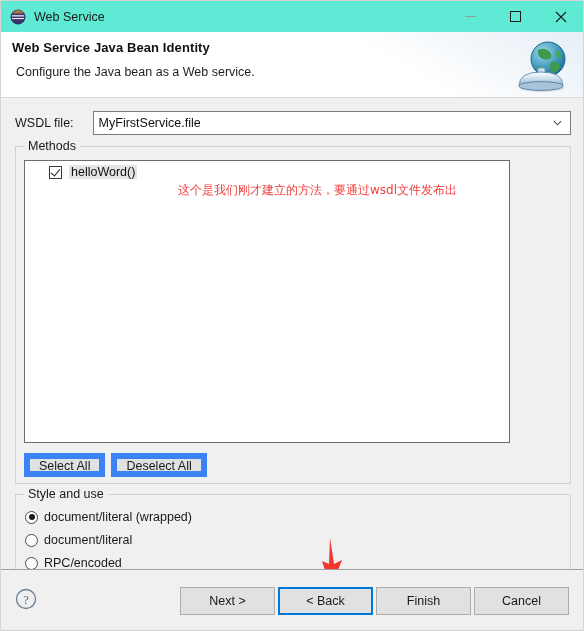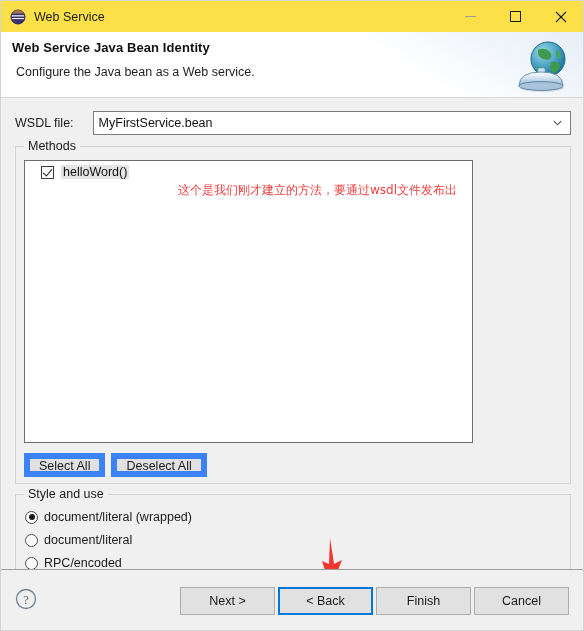--- a/index.html
+++ b/index.html
@@ -22,21 +22,21 @@
     height: 631px;
     background: #f0f0f0;
     box-sizing: border-box;
     border: 1px solid #d4d4d4;
   }
 
   
   .titlebar {
     position: relative;
     height: 31px;
-    background: #fde047;
+    background: #5eead4;
     display: flex;
     align-items: center;
   }
   .title-icon {
     margin-left: 9px;
     width: 16px;
     height: 16px;
     position: relative;
   }
   .title-text {
@@ -182,26 +182,27 @@
   #methods-group {
     left: 14px;
     top: 48px;
     width: 556px;
     height: 338px;
   }
   .methods-list {
     position: absolute;
     left: 8px;
     top: 13px;
-    width: 449px;
+    width: 486px;
     height: 283px;
     background: #ffffff;
     border: 1px solid #6d6d6d;
     box-sizing: border-box;
     overflow: hidden;
+    padding-left: 8px;
   }
   .method-row {
     display: flex;
     align-items: center;
     padding: 4px 0 0 16px;
   }
   .cb {
     width: 13px;
     height: 13px;
     border: 1px solid #3b3b3b;
@@ -423,21 +424,21 @@
         <ellipse cx="28" cy="48" rx="22" ry="4.4" fill="#a9c4da" stroke="#5c86a6" stroke-width="1"></ellipse>
       </svg>
     </div>
   </div>
 
   <div class="content">
 
     <div class="wsdl-row">
       <div class="wsdl-label">WSDL file:</div>
       <div class="combo">
-        <div class="combo-value">MyFirstService.bean</div>
+        <div class="combo-value">MyFirstService.file</div>
         <svg class="combo-caret" viewBox="0 0 10 10">
           <path d="M1 3 L5 7 L9 3" stroke="#4a4a4a" stroke-width="1.2" fill="none"></path>
         </svg>
       </div>
     </div>
 
     <div class="group" id="methods-group">
       <div class="group-title">Methods</div>
 
       <div class="methods-list">

